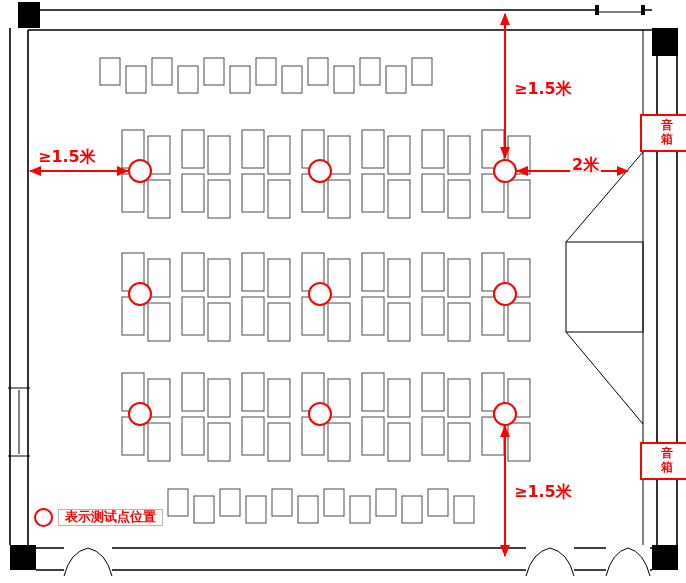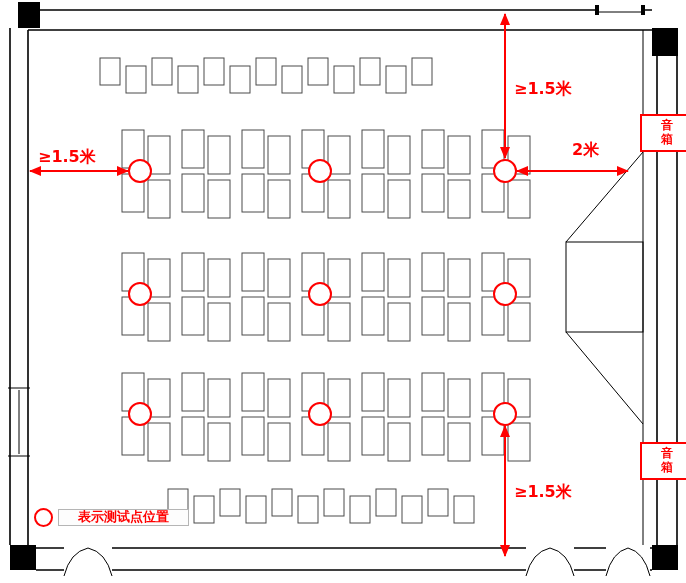--- a/index.html
+++ b/index.html
@@ -26,21 +26,21 @@
   .legend{
     position:absolute;left:34px;top:508px;display:flex;align-items:center;
     color:var(--accent,#f00);
   }
   .legend-circle{
     display:inline-block;width:15px;height:15px;border:2px solid var(--accent,#f00);
     border-radius:50%;background:#fff;flex:0 0 auto;
   }
   .legend-text{
     font-size:13px;font-weight:bold;margin-left:5px;line-height:1.15;
-    border:1px solid #b5b5b5;padding:0 19px;background:#fdfdfd;
+    border:1px solid #b5b5b5;padding:0 6px;background:#fdfdfd;
   }
 </style>
 </head>
 <body>
 
 <div class="stage">
 
   <svg width="686" height="583" viewBox="0 0 686 583">
     <defs>
       <marker id="ah" markerWidth="12" markerHeight="10" refX="11" refY="5" orient="auto-start-reverse" markerUnits="userSpaceOnUse">
@@ -202,21 +202,21 @@
     <g id="arrows">
         <line x1="505" x2="505" y1="14" y2="158" class="arrow" marker-start="url(#ah)" marker-end="url(#ah)"></line>
         <line x1="30" x2="128" y1="171" y2="171" class="arrow" marker-start="url(#ah)" marker-end="url(#ah)"></line>
         <line x1="517" x2="628" y1="171" y2="171" class="arrow" marker-start="url(#ah)" marker-end="url(#ah)"></line>
         <line x1="505" x2="505" y1="426" y2="556" class="arrow" marker-start="url(#ah)" marker-end="url(#ah)"></line>
       </g>
   </svg>
 
   <div class="mlabel" style="left:512px;top:80px">≥1.5米</div>
   <div class="mlabel" style="left:36px;top:148px">≥1.5米</div>
-  <div class="mlabel" style="left:570px;top:141px">2米</div>
+  <div class="mlabel" style="left:570px;top:156px">2米</div>
   <div class="mlabel" style="left:512px;top:483px">≥1.5米</div>
 
   <div class="speaker" style="left:640px;top:99px">音箱</div>
   <div class="speaker" style="left:640px;top:427px">音箱</div>
 
   <div class="legend">
     <span class="legend-circle"></span>
     <span class="legend-text">表示测试点位置</span>
   </div>
 

